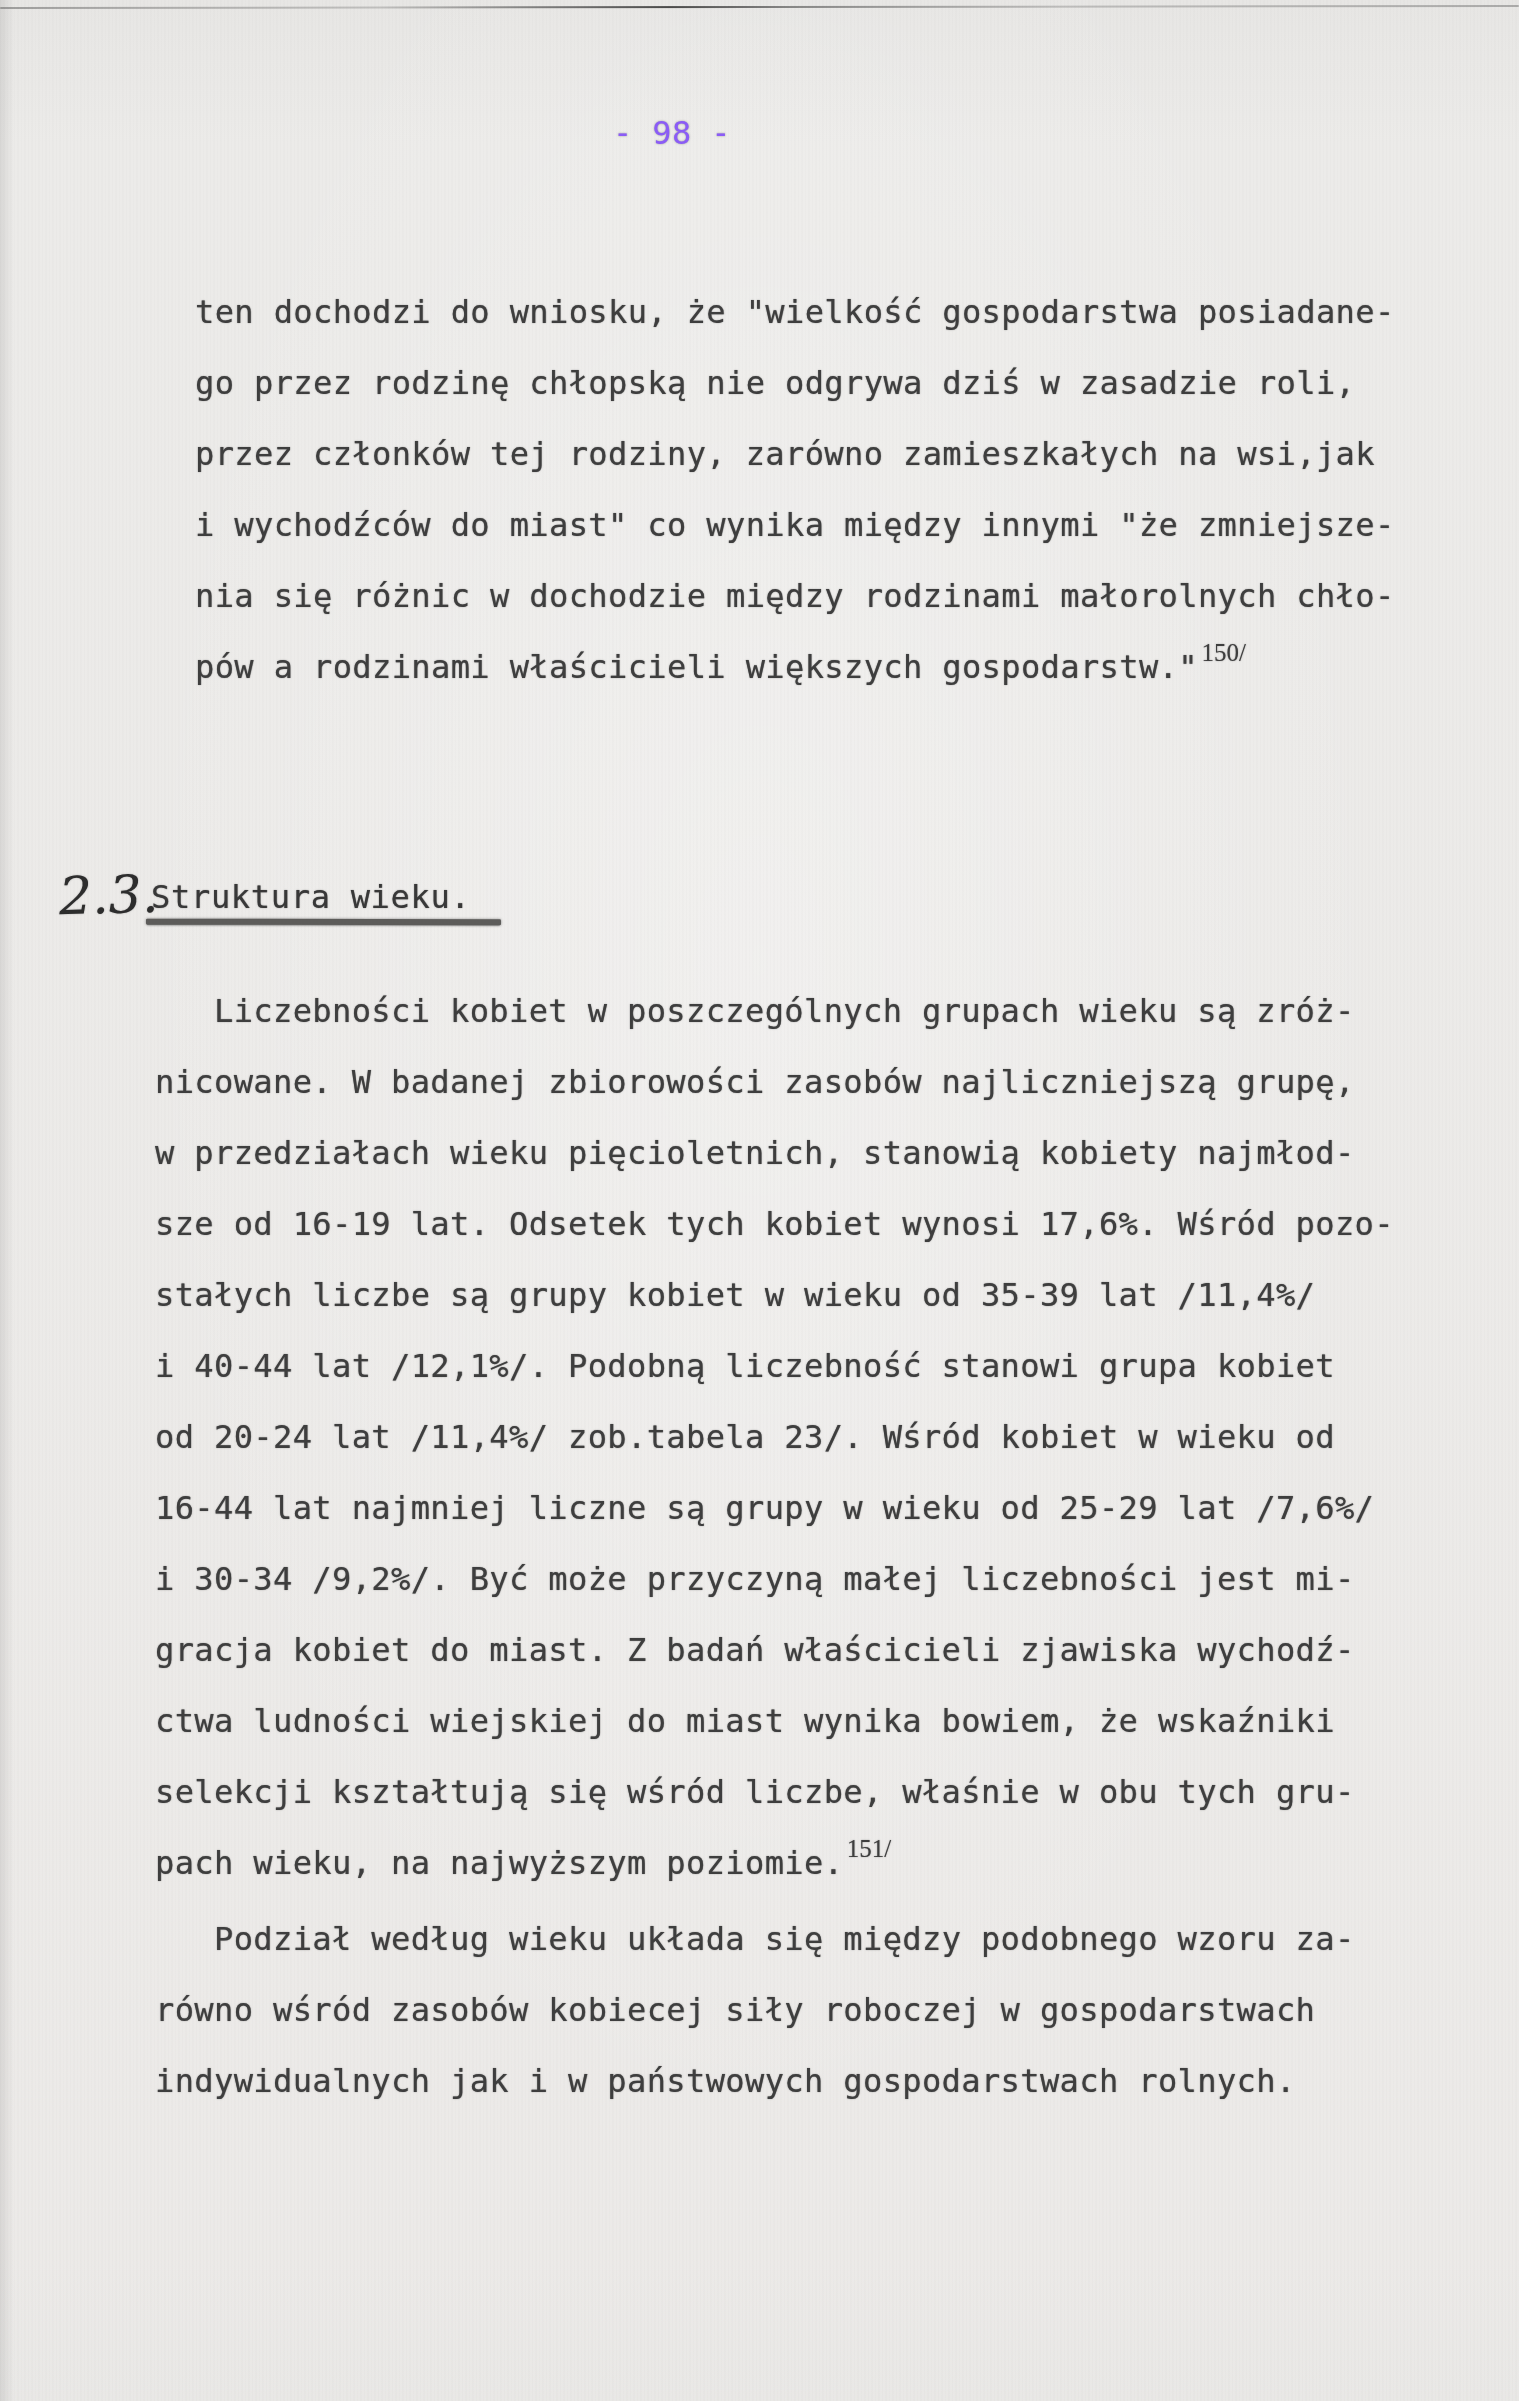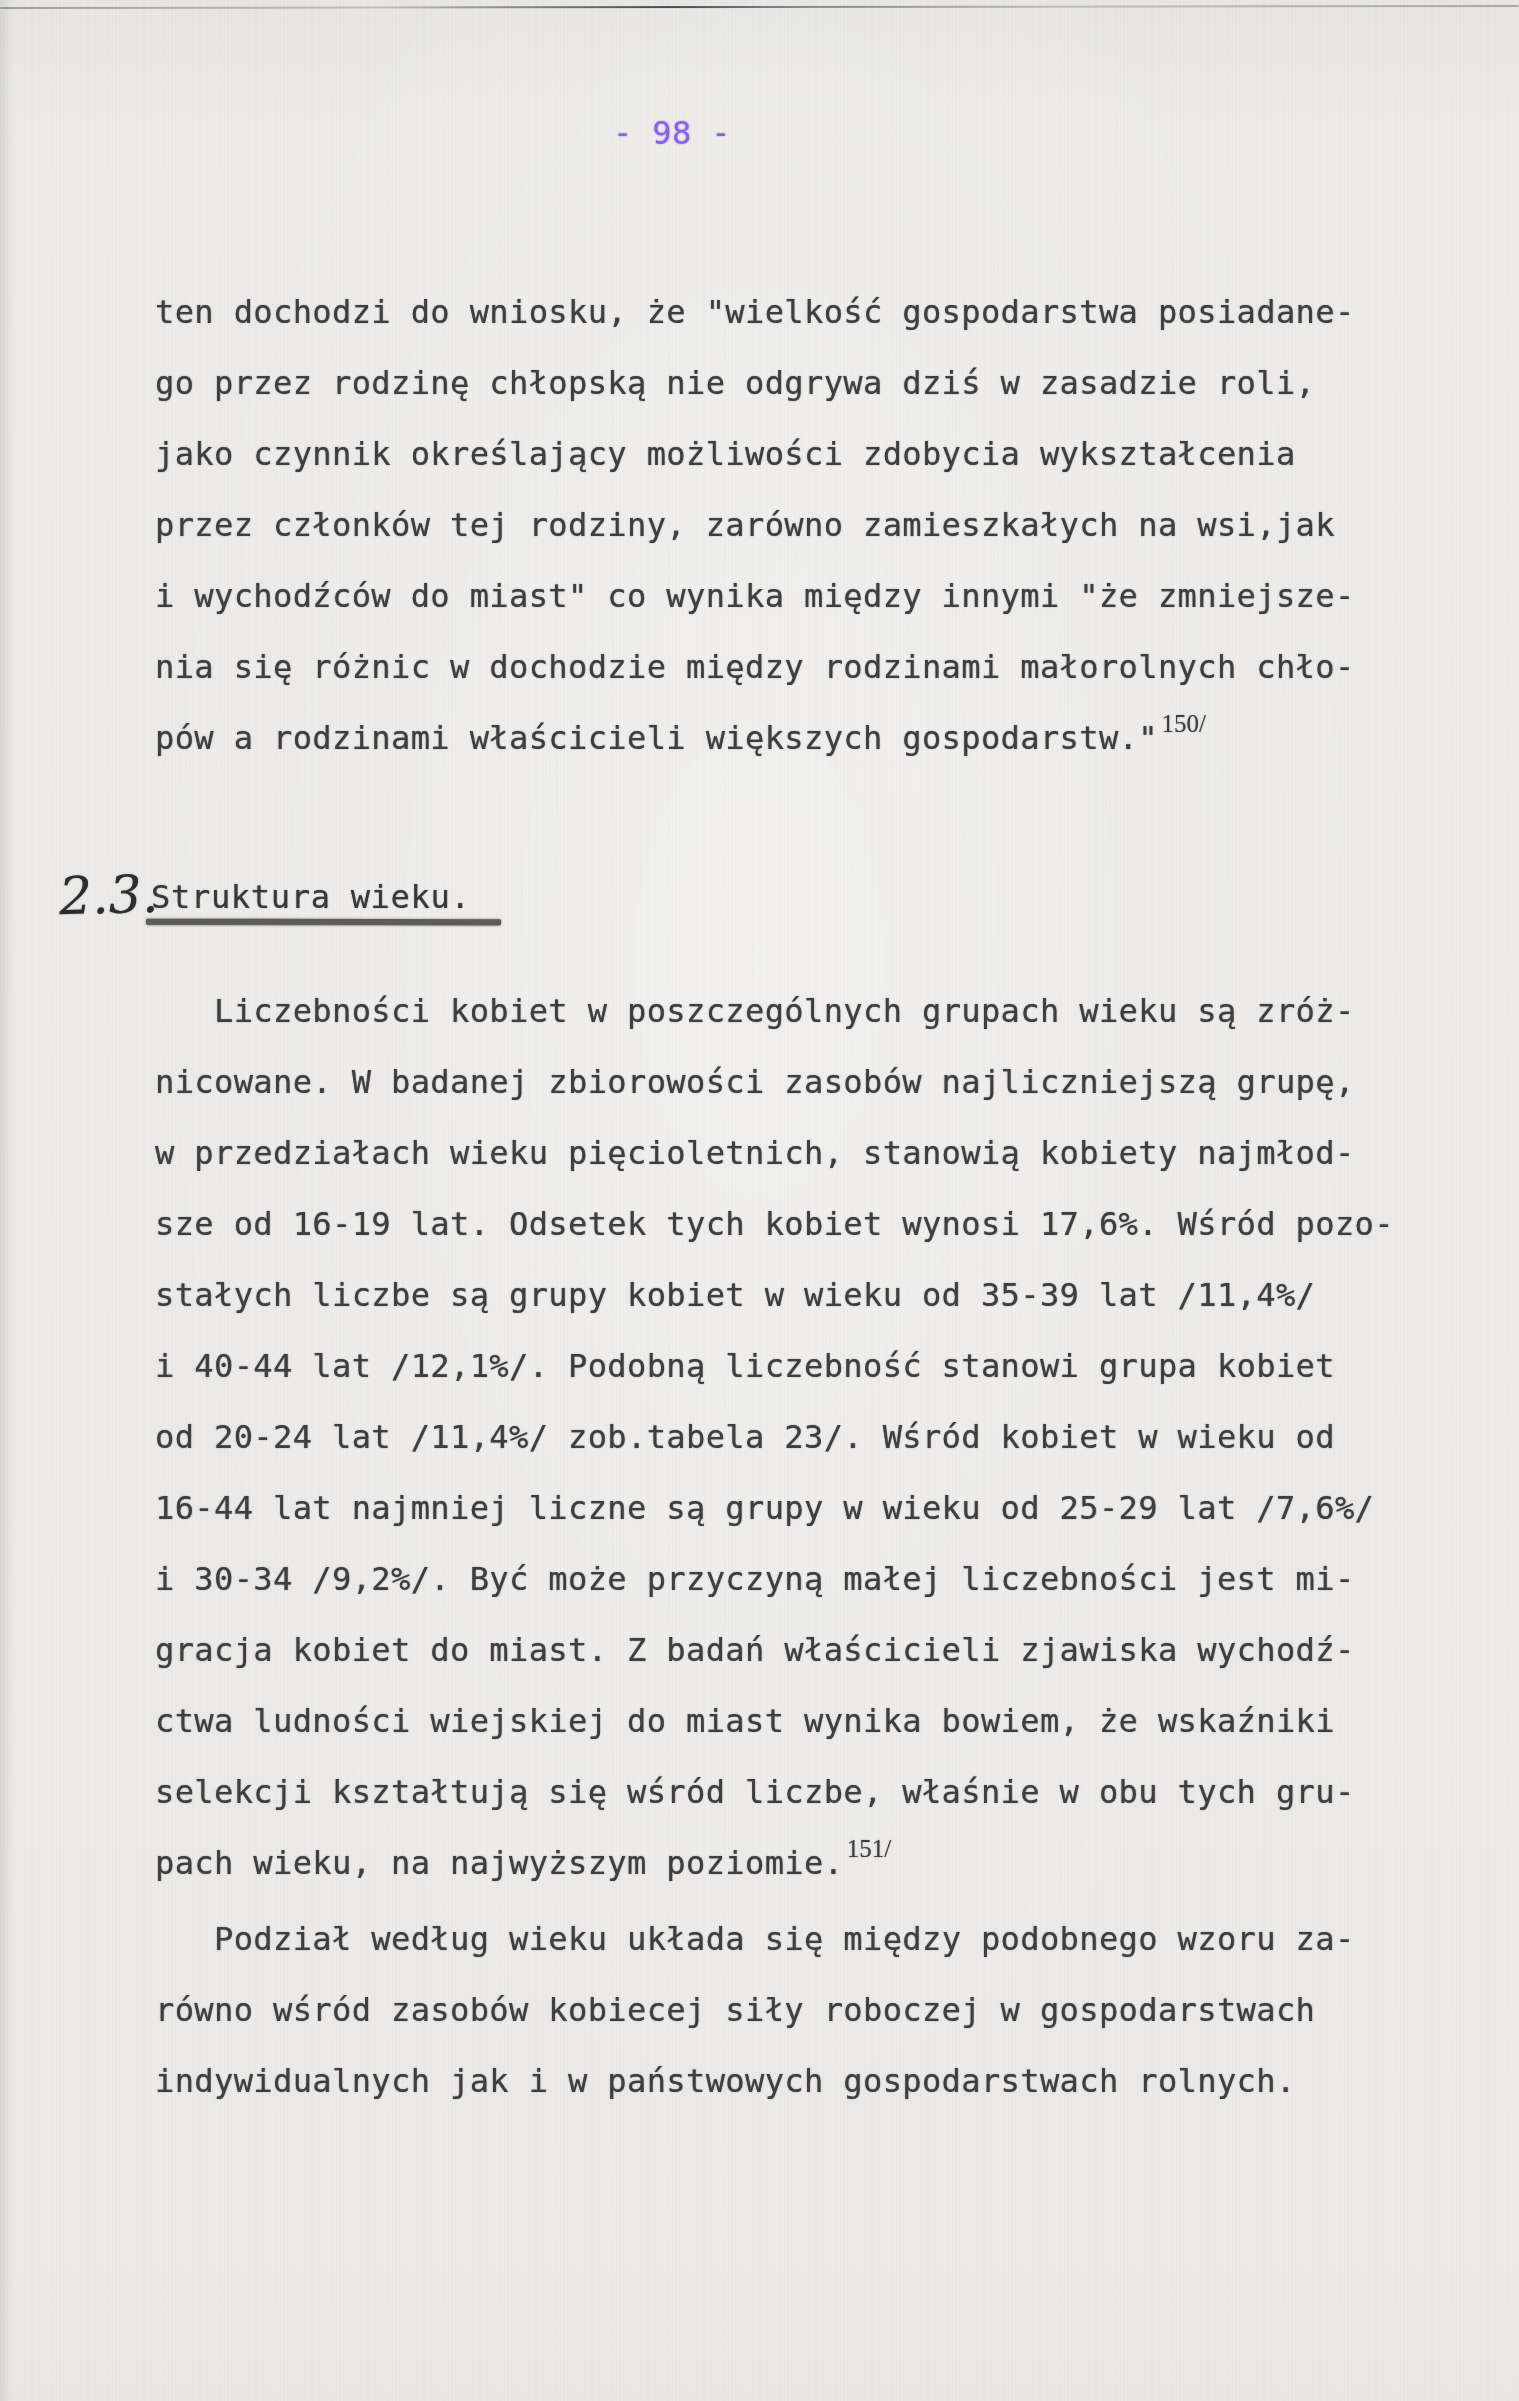--- a/index.html
+++ b/index.html
@@ -33,21 +33,21 @@
     color: #3e3e3e;
     text-shadow: 0 0 1.4px rgba(70,70,70,0.60), 0.4px 0.4px 0 rgba(80,80,80,0.35);
   }
   .page-number {
     position: absolute; left: 613px; top: 100px;
     height: 67px; line-height: 67px;
     color: #8b5cf6;
     text-shadow: 0 0 2.1px rgba(90,90,90,0.55);
   }
   .para { position: absolute; left: 155px; width: 1259px; }
-  .para-1 { top: 277px; }
+  .para-1 { top: 277px; margin-left: 40px; }
   .para-2 { top: 976px; }
   .para-3 { top: 1904px; }
   .line { height: 71px; line-height: 71px; white-space: pre; }
   .line.indent { padding-left: 59px; }
   .footnote-ref {
     font-size: 25px;
     position: relative; top: -17px;
     margin-left: 3.5px;
     letter-spacing: 0;
     text-shadow: 0 0 1.4px rgba(70,70,70,0.6);
@@ -82,21 +82,20 @@
 <body>
 
 <div class="scan-edge-line"></div>
 <div class="left-shade"></div>
 
 <div class="typed page-number">- 98 -</div>
 
 <div class="para para-1 typed">
   <div class="line">ten dochodzi do wniosku, że "wielkość gospodarstwa posiadane-</div>
   <div class="line">go przez rodzinę chłopską nie odgrywa dziś w zasadzie roli,</div>
-  <div class="line">jako czynnik określający możliwości zdobycia wykształcenia</div>
   <div class="line">przez członków tej rodziny, zarówno zamieszkałych na wsi,jak</div>
   <div class="line">i wychodźców do miast" co wynika między innymi "że zmniejsze-</div>
   <div class="line">nia się różnic w dochodzie między rodzinami małorolnych chło-</div>
   <div class="line"><span>pów a rodzinami właścicieli większych gospodarstw."</span><span class="footnote-ref">150/</span></div>
 </div>
 
 <div class="section-number">2.3.</div>
 <div class="typed section-heading">Struktura wieku.</div>
 <div class="heading-underline"></div>
 

